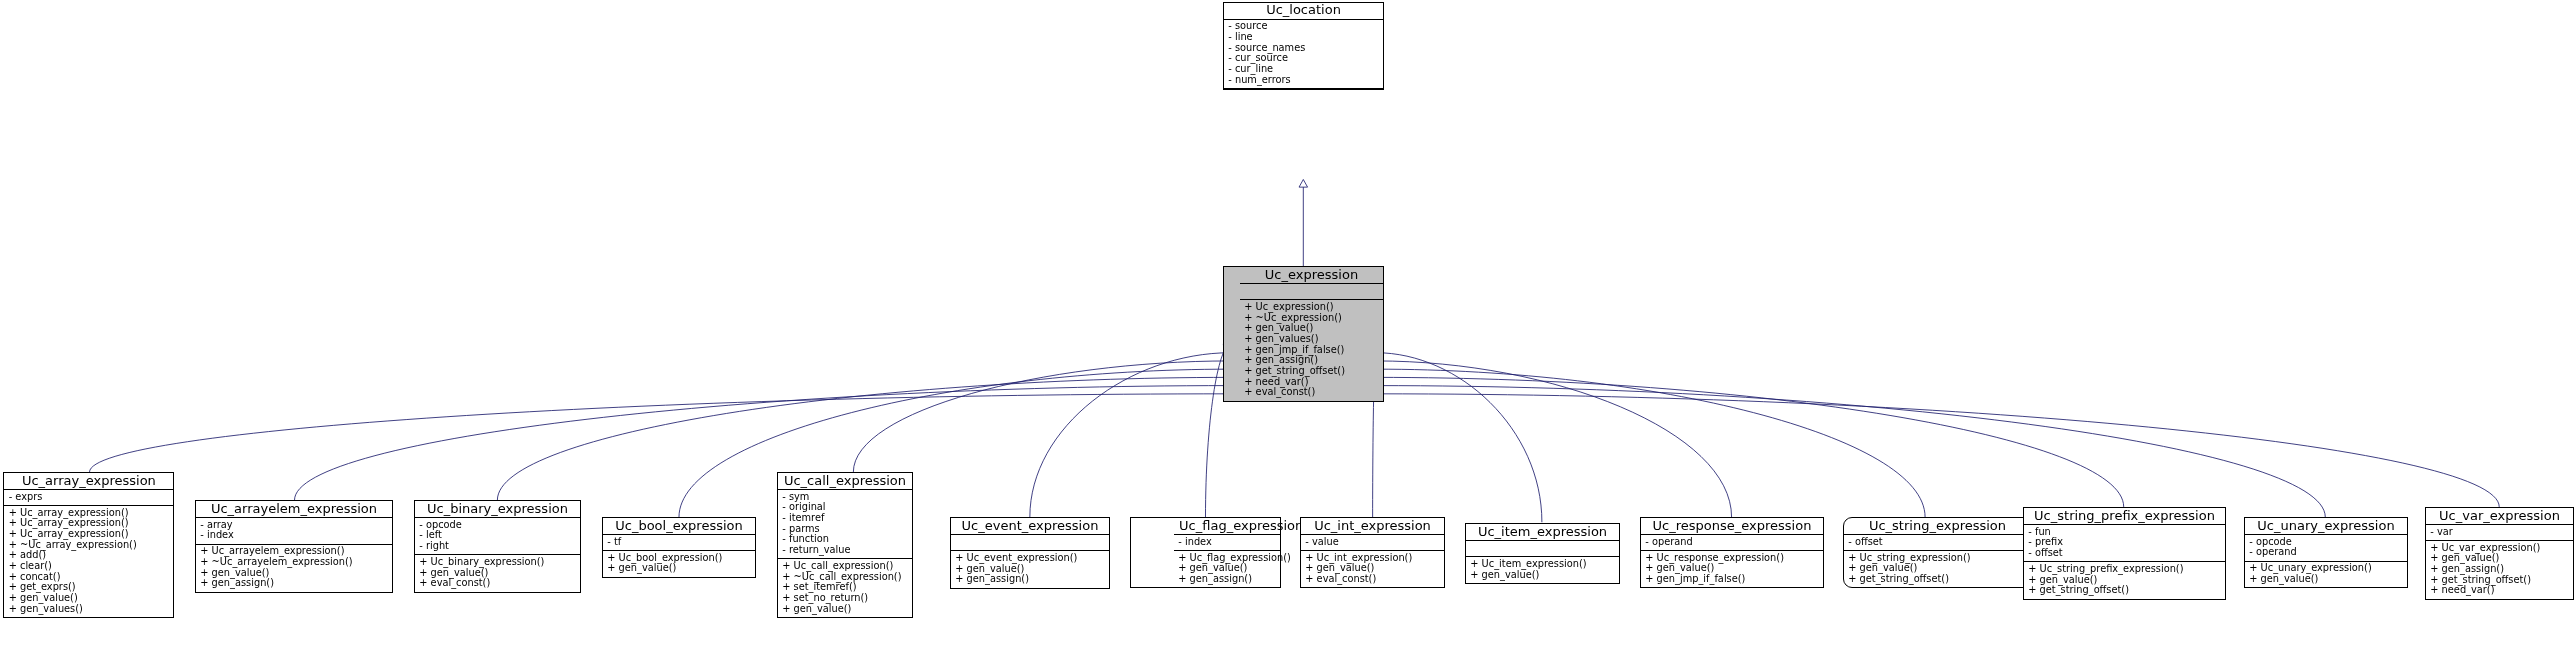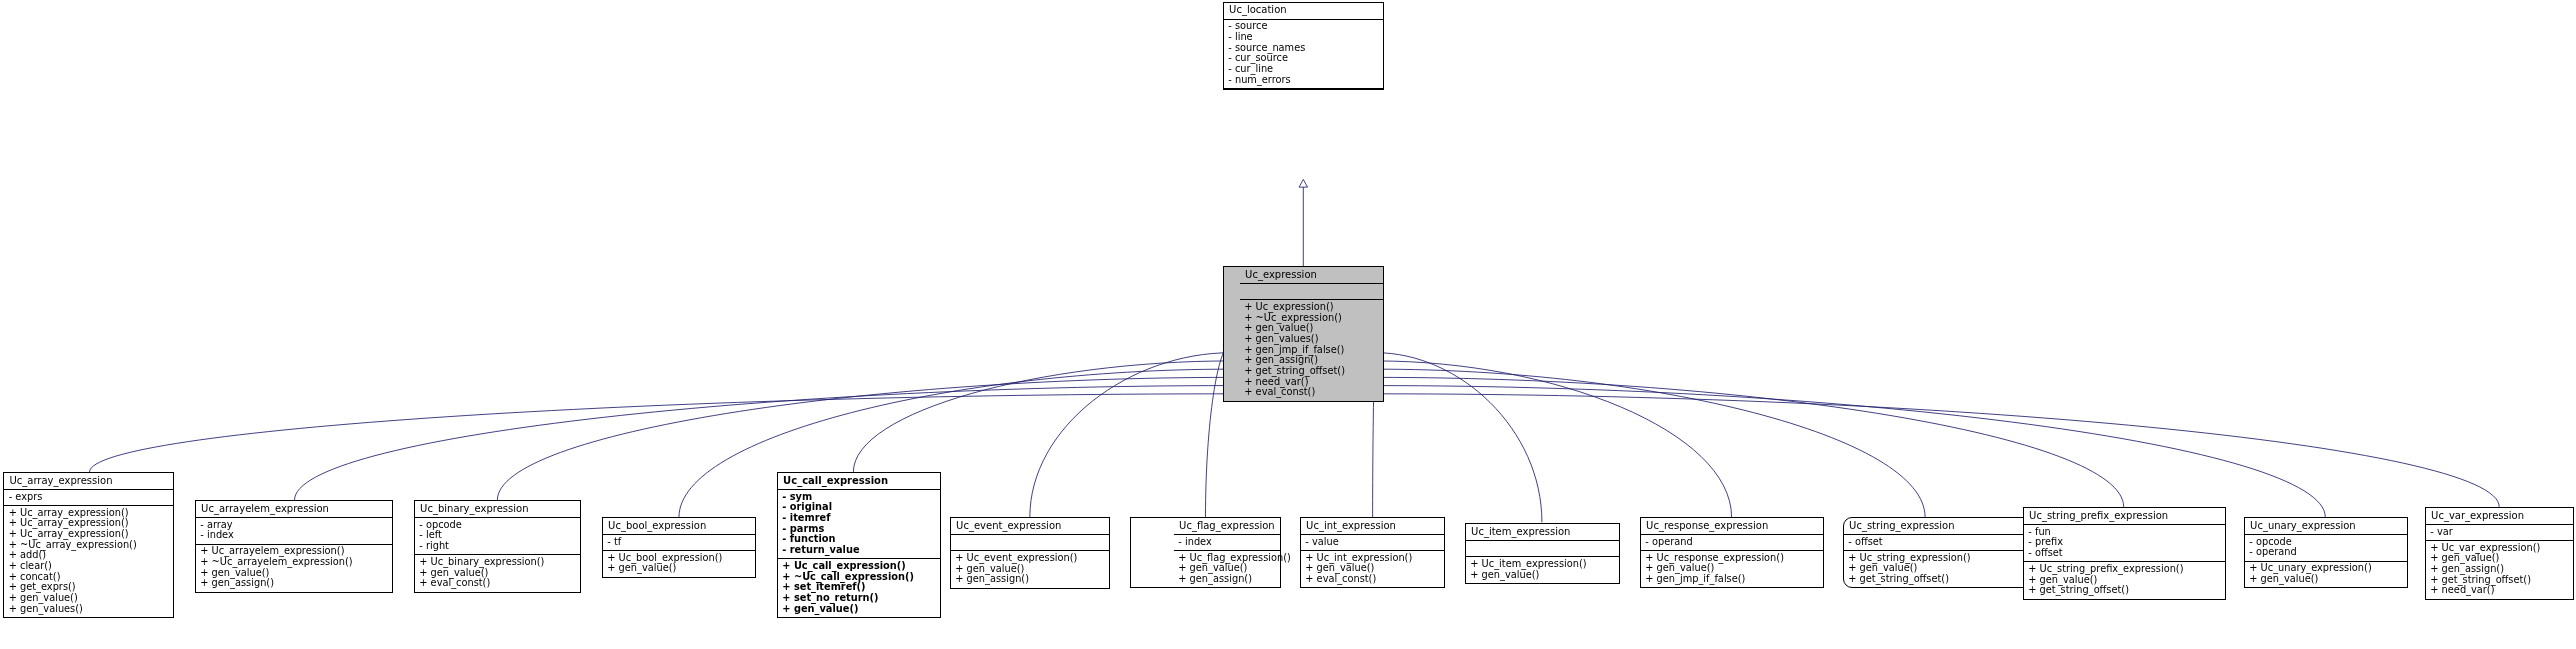--- a/index.html
+++ b/index.html
@@ -35,24 +35,24 @@
     font-size: 9.8px;
     line-height: 10.7px;
     color: #000000;
     z-index: 5;
   }
   .umlbox.highlight {
     background: #c0c0c0;
     padding-left: 16px;
   }
   .umlbox .uml-title {
-    text-align: left;
+    text-align: center;
     padding: 2.6px 5.1px 2.6px 5.1px;
     white-space: nowrap;
-    font-size: 10px;
+    font-size: 13px;
   }
   .umlbox .uml-sep {
     border-top: 0.9px solid #000000;
     height: 0;
     font-size: 0;
     line-height: 0;
   }
   .umlbox .uml-attrs,
   .umlbox .uml-ops {
     padding: 1.7px 4.3px 2.6px 4.3px;
@@ -203,21 +203,21 @@
         <div class="uml-sep"></div>
         <div class="uml-attrs">
           <div class="uml-row">- tf</div>
         </div>
         <div class="uml-sep"></div>
         <div class="uml-ops">
           <div class="uml-row">+ Uc_bool_expression()</div>
           <div class="uml-row">+ gen_value()</div>
         </div>
       </div>
-      <div class="umlbox" style="left: 777px; top: 472px; width: 164px; font-weight: bold;">
+      <div class="umlbox" style="left: 777px; top: 472px; width: 136px;">
         <div class="uml-title">Uc_call_expression</div>
         <div class="uml-sep"></div>
         <div class="uml-attrs">
           <div class="uml-row">- sym</div>
           <div class="uml-row">- original</div>
           <div class="uml-row">- itemref</div>
           <div class="uml-row">- parms</div>
           <div class="uml-row">- function</div>
           <div class="uml-row">- return_value</div>
         </div>

